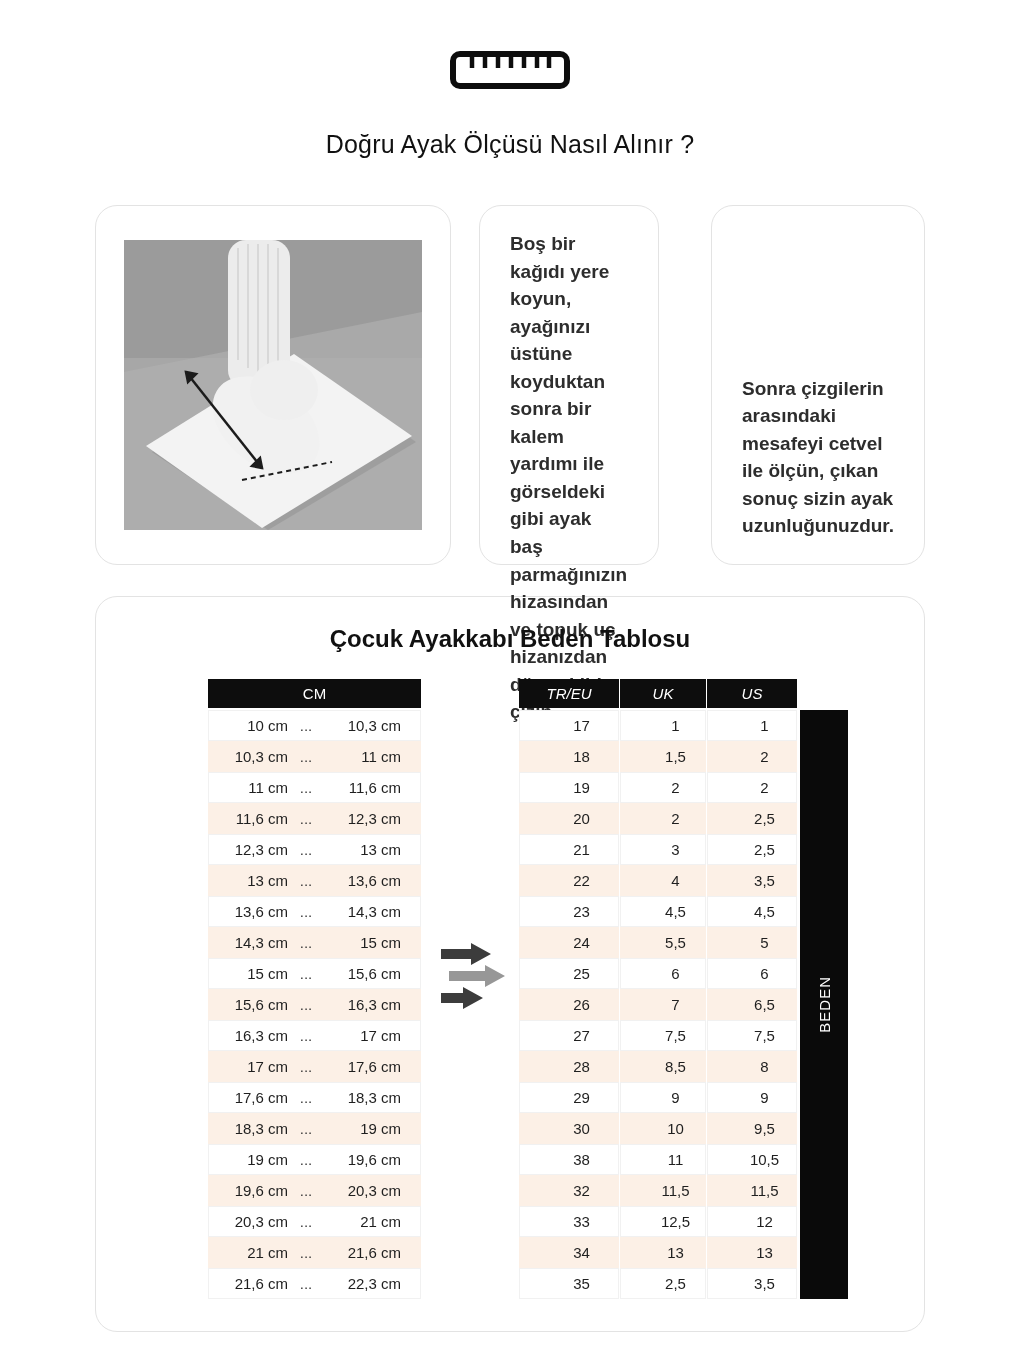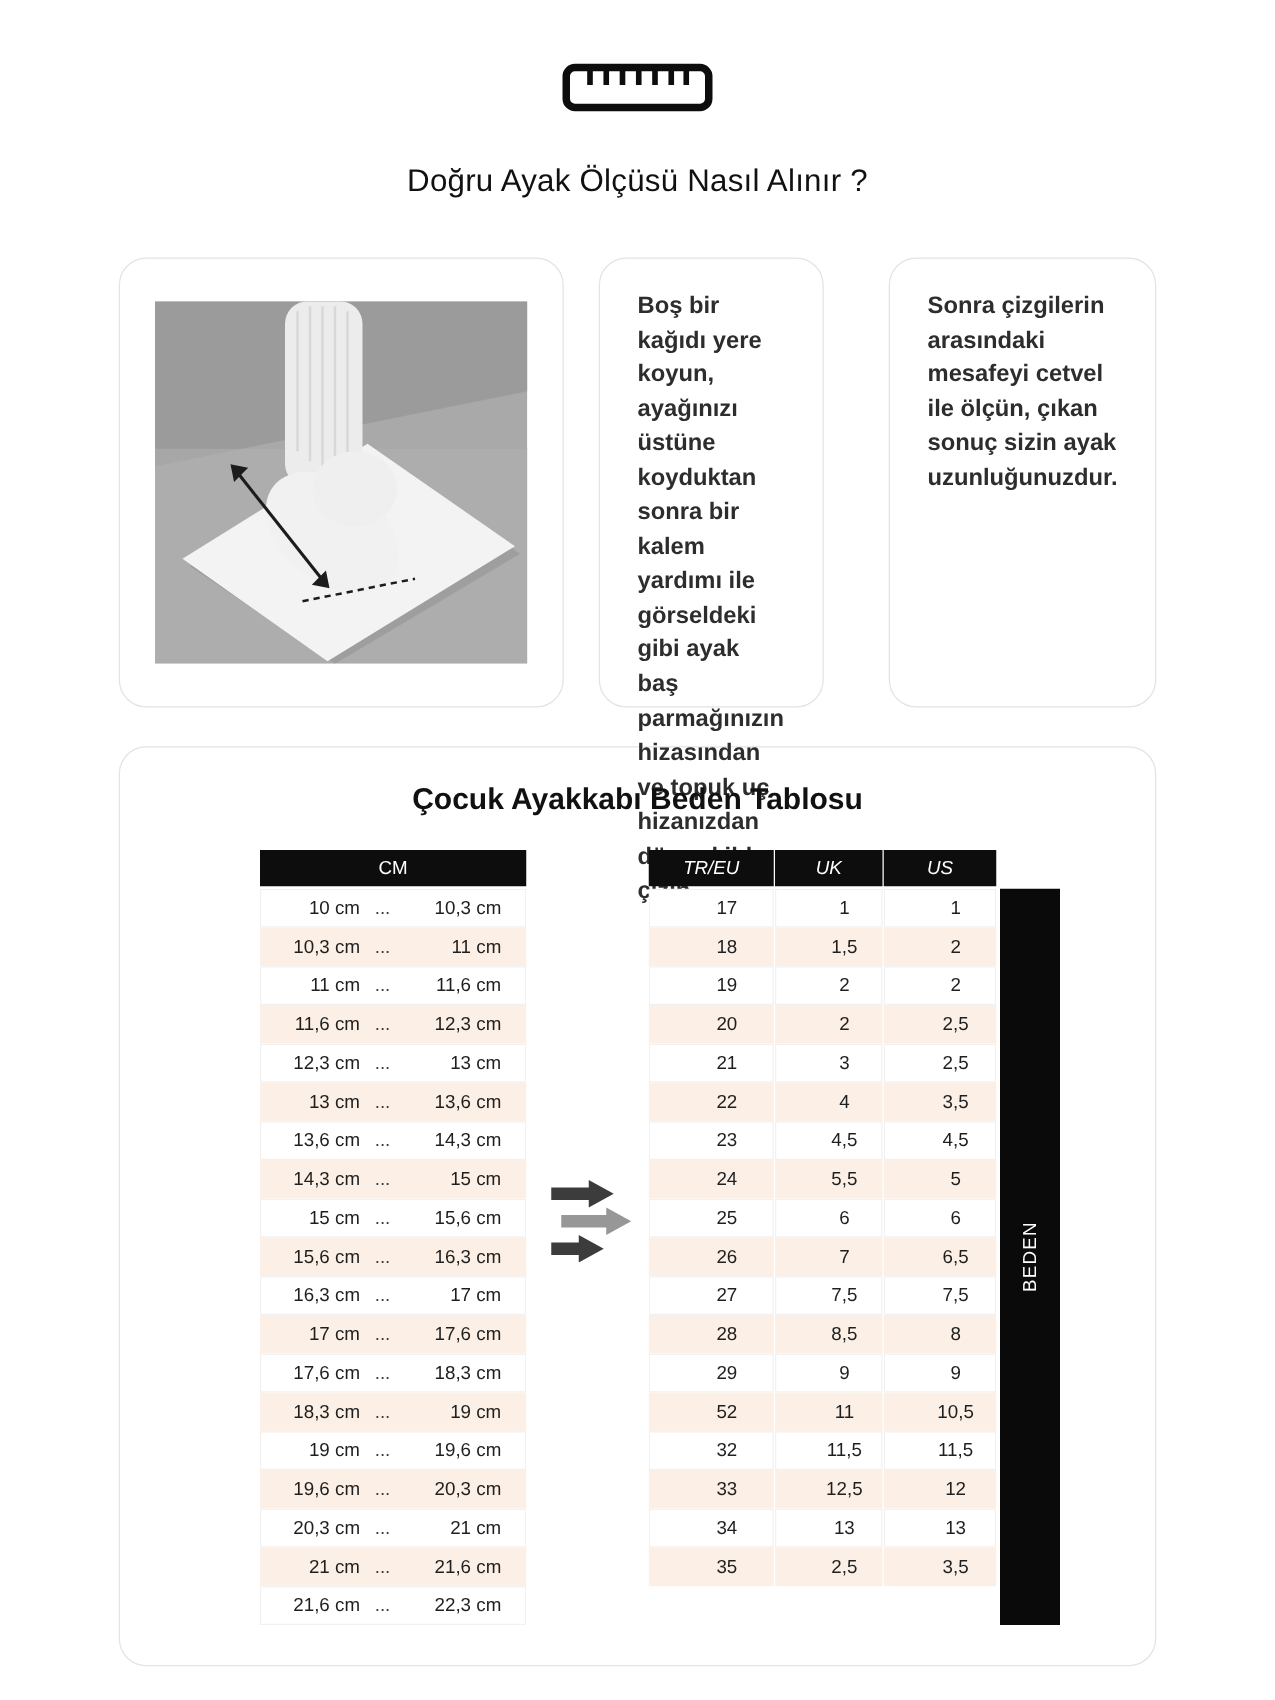--- a/index.html
+++ b/index.html
@@ -66,21 +66,21 @@
     border-radius: 22px;
     padding: 24px 30px;
     font-size: 19px;
     line-height: 1.45;
     color: #2d2d2d;
     background: #fff;
   }
   .text-card.second {
     flex: 1;
     display: flex;
-    align-items: flex-start;
+    align-items: flex-end;
     margin-left: 44px;
   }
 
   
   .chart-card {
     box-sizing: border-box;
     margin: 31px 95px 0 95px;
     height: 736px;
     border: 1px solid #e3e3e3;
     border-radius: 22px;
@@ -475,23 +475,28 @@
               <span class="cell">8,5</span>
               <span class="cell">8</span>
             </div>
 
             <div class="trow size-row">
               <span class="cell">29</span>
               <span class="cell">9</span>
               <span class="cell">9</span>
             </div>
 
-
-            <div class="trow size-row">
-              <span class="cell">52</span>
+            <div class="trow size-row">
+              <span class="cell">30</span>
+              <span class="cell">10</span>
+              <span class="cell">9,5</span>
+            </div>
+
+            <div class="trow size-row">
+              <span class="cell">38</span>
               <span class="cell">11</span>
               <span class="cell">10,5</span>
             </div>
 
             <div class="trow size-row">
               <span class="cell">32</span>
               <span class="cell">11,5</span>
               <span class="cell">11,5</span>
             </div>
 

